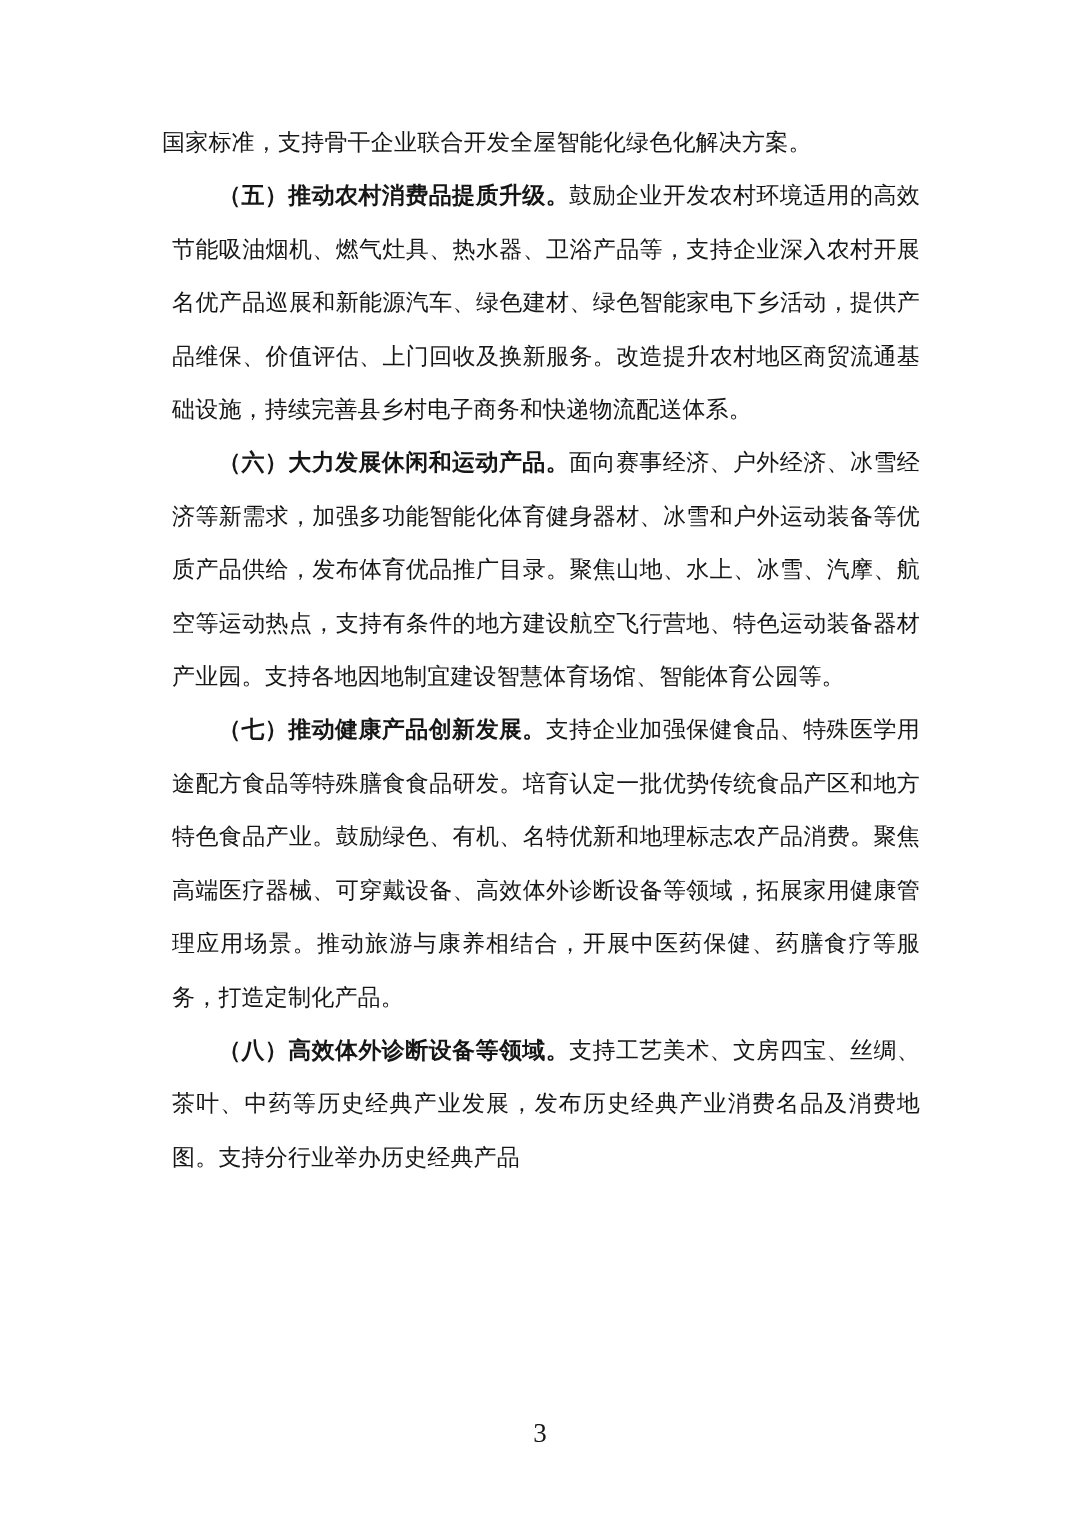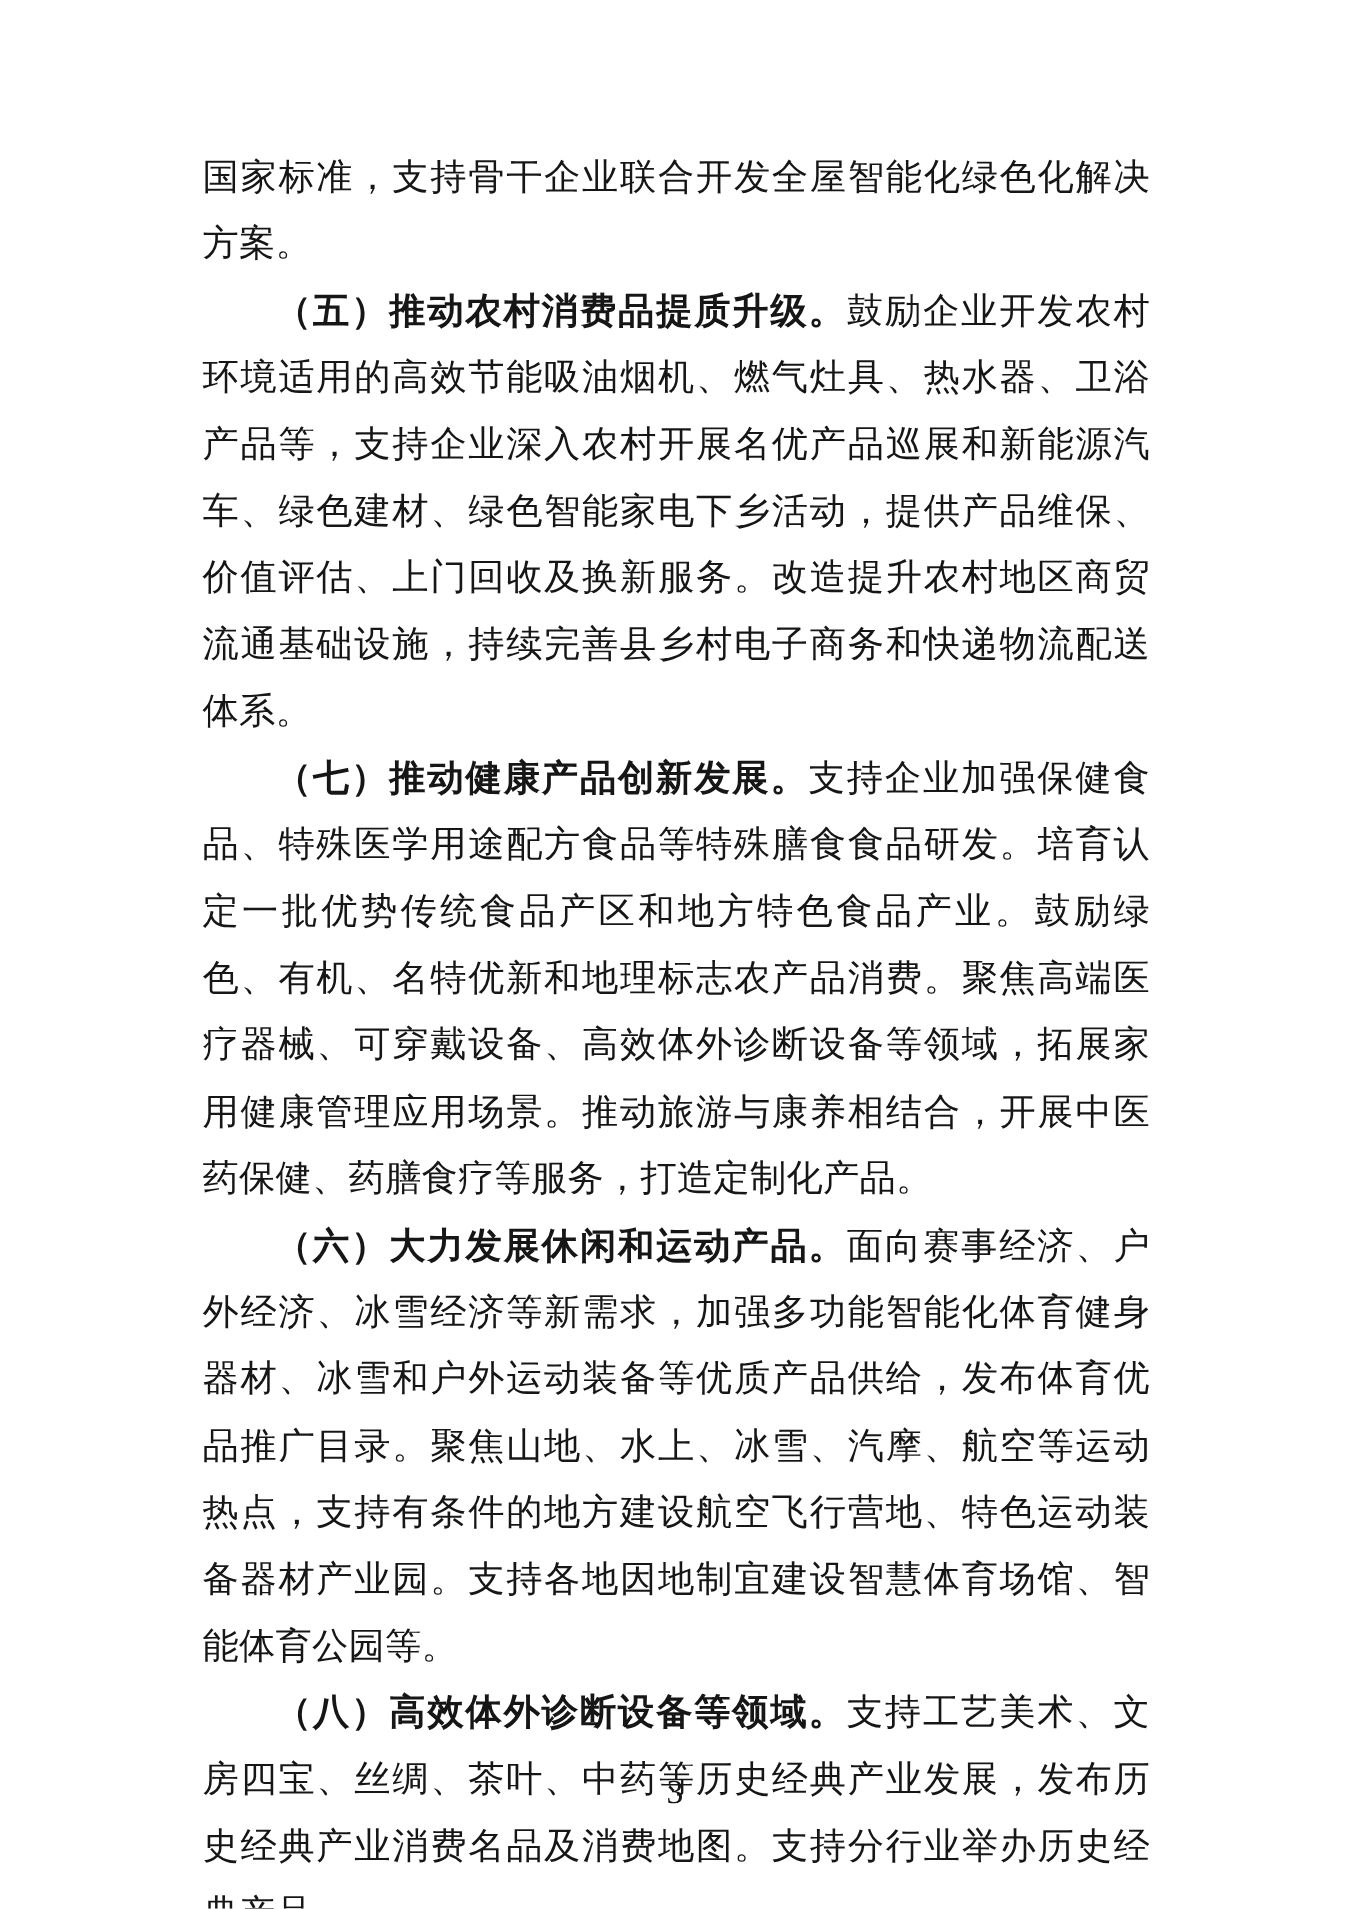--- a/index.html
+++ b/index.html
@@ -17,29 +17,30 @@
     color: #161616;
   }
   .content {
     position: absolute;
     left: 162px;
     top: 116px;
     width: 758px;
   }
   .para {
     margin: 0;
-    font-size: 29px;
+    font-size: 23px;
     line-height: 53.4px;
     text-align: justify;
     text-justify: inter-ideograph;
     letter-spacing: 0.2px;
     word-break: break-all;
   }
   .para.indent {
     text-indent: 2em;
+    margin-left: 10px;
   }
   .lead {
     font-weight: 600;
     font-style: normal;
   }
   .page-number {
     position: absolute;
     left: 0;
     right: 0;
     top: 1417px;
@@ -52,22 +53,22 @@
 </head>
 <body>
 
 <div class="page">
   <div class="content">
 
     <p class="para"><span>国家标准，支持骨干企业联合开发全屋智能化绿色化解决方案。</span></p>
 
     <p class="para indent"><span class="lead">（五）推动农村消费品提质升级。</span><span>鼓励企业开发农村环境适用的高效节能吸油烟机、燃气灶具、热水器、卫浴产品等，支持企业深入农村开展名优产品巡展和新能源汽车、绿色建材、绿色智能家电下乡活动，提供产品维保、价值评估、上门回收及换新服务。改造提升农村地区商贸流通基础设施，持续完善县乡村电子商务和快递物流配送体系。</span></p>
 
+    <p class="para indent"><span class="lead">（六）大力发展休闲和运动产品。</span><span>面向赛事经济、户外经济、冰雪经济等新需求，加强多功能智能化体育健身器材、冰雪和户外运动装备等优质产品供给，发布体育优品推广目录。聚焦山地、水上、冰雪、汽摩、航空等运动热点，支持有条件的地方建设航空飞行营地、特色运动装备器材产业园。支持各地因地制宜建设智慧体育场馆、智能体育公园等。</span></p>
+
     <p class="para indent"><span class="lead">（七）推动健康产品创新发展。</span><span>支持企业加强保健食品、特殊医学用途配方食品等特殊膳食食品研发。培育认定一批优势传统食品产区和地方特色食品产业。鼓励绿色、有机、名特优新和地理标志农产品消费。聚焦高端医疗器械、可穿戴设备、高效体外诊断设备等领域，拓展家用健康管理应用场景。推动旅游与康养相结合，开展中医药保健、药膳食疗等服务，打造定制化产品。</span></p>
-
-    <p class="para indent"><span class="lead">（六）大力发展休闲和运动产品。</span><span>面向赛事经济、户外经济、冰雪经济等新需求，加强多功能智能化体育健身器材、冰雪和户外运动装备等优质产品供给，发布体育优品推广目录。聚焦山地、水上、冰雪、汽摩、航空等运动热点，支持有条件的地方建设航空飞行营地、特色运动装备器材产业园。支持各地因地制宜建设智慧体育场馆、智能体育公园等。</span></p>
 
     <p class="para indent"><span class="lead">（八）高效体外诊断设备等领域。</span><span>支持工艺美术、文房四宝、丝绸、茶叶、中药等历史经典产业发展，发布历史经典产业消费名品及消费地图。支持分行业举办历史经典产品</span></p>
 
   </div>
 
   <div class="page-number">3</div>
 </div>
 
 </body></html>

